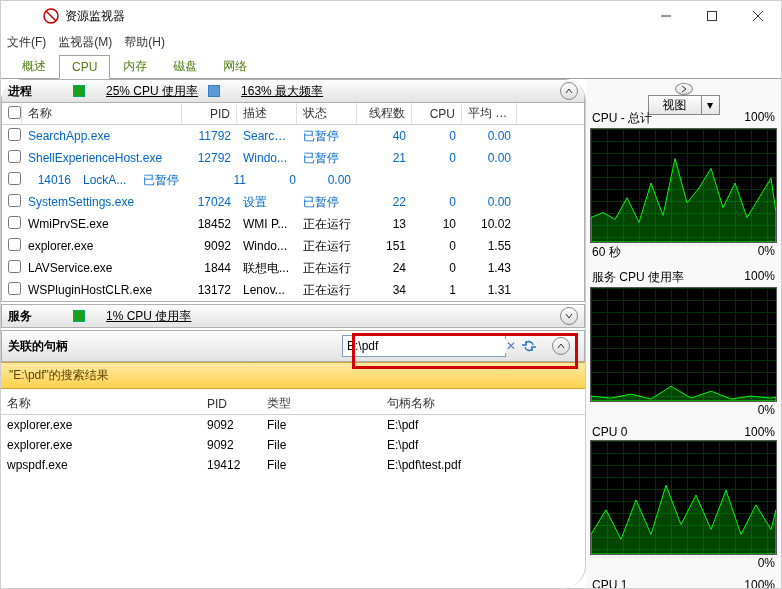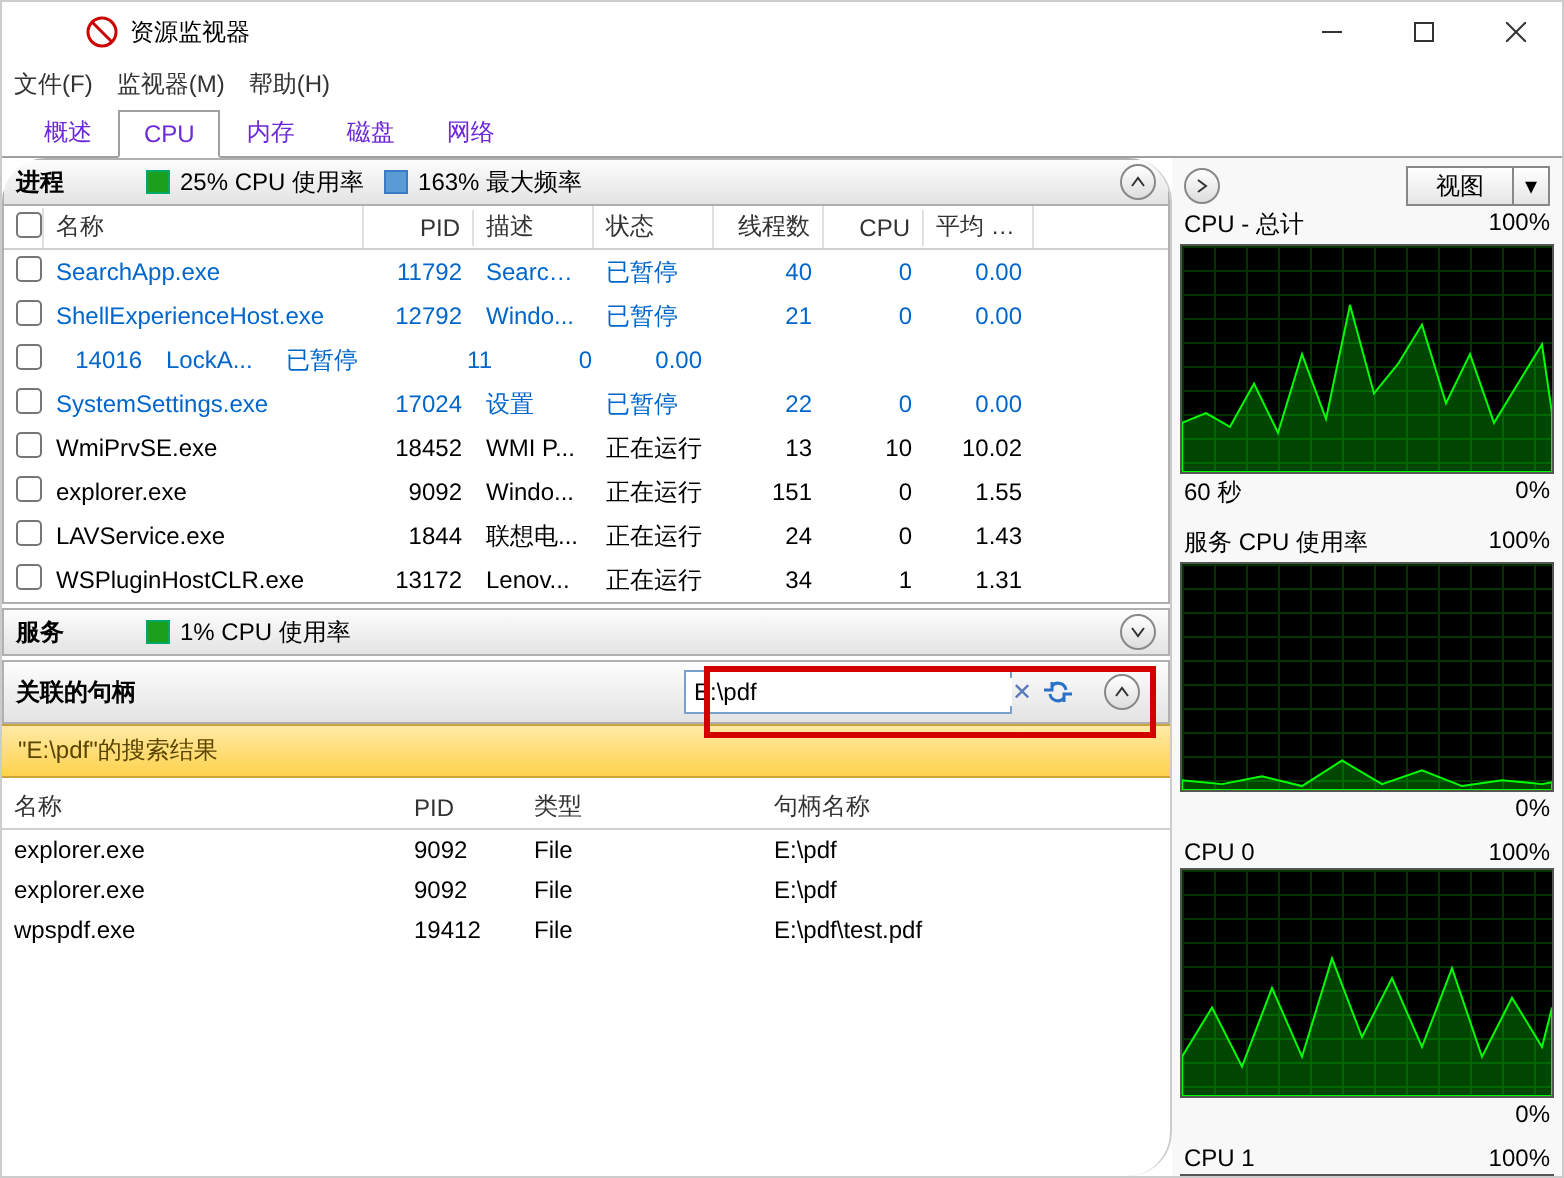--- a/index.html
+++ b/index.html
@@ -4,28 +4,28 @@
 <style>
 * { margin:0; padding:0; box-sizing:border-box; font-family:"Microsoft YaHei","Segoe UI",Tahoma,sans-serif; font-size:12px; }
 body { background:#fff; color:#000; width:782px; height:589px; overflow:hidden; border:1px solid #ccc; }
 .titlebar { height:30px; display:flex; align-items:center; padding:0 0 0 8px; background:#fff;margin-left:34px; }
 .titlebar .t-icon { width:16px; height:16px; margin-right:6px; }
 .titlebar .title { flex:0 0 auto; color:#000; }
 .titlebar .spacer { flex:1; }
 .winbtn { width:46px; height:30px; display:flex; align-items:center; justify-content:center; color:#333; }
 .menubar { height:22px; display:flex; align-items:center; padding:0 6px; gap:12px; color:#333; }
 .tabs { height:26px; display:flex; align-items:flex-end; padding:0 8px; border-bottom:1px solid #a0a0a0; background:#fff; }
-.tab { padding:4px 12px; border:1px solid transparent; border-bottom:none; position:relative; top:1px; color:#6d28d9; }
+.tab { padding:4px 12px; border:1px solid transparent; border-bottom:none; position:relative; top:1px; color:#4d7c0f; }
 .tab.active { background:#fff; border-color:#a0a0a0; border-bottom:1px solid #fff; }
 .content { display:flex; height:calc(589px - 30px - 22px - 26px - 2px); }
 .left { flex:1; display:flex; flex-direction:column; border-right:1px solid #ccc; overflow:hidden;border-radius:22px; }
 .right { width:195px; display:flex; flex-direction:column; overflow:hidden; padding:4px 4px 0 4px; background:#f8f8f8; }
 .panel-hdr { height:24px; background:linear-gradient(#fdfdfd,#e3e3e3); border:1px solid #b0b0b0; display:flex; align-items:center; padding:0 6px; gap:10px; }
 .panel-hdr .phtitle { font-weight:bold; min-width:55px; }
-.panel-hdr .metric { display:flex; align-items:center; gap:5px; }
+.panel-hdr .metric { display:flex; align-items:center; gap:21px;text-decoration:underline; }
 .sq { width:12px; height:12px; display:inline-block; }
 .sq.green { background:#1aa01a; border:1px solid #0a6; }
 .sq.blue { background:#5a9bd5; border:1px solid #3a7bc5; }
 .panel-hdr .flex { flex:1; }
 .circlebtn { width:18px; height:18px; border-radius:50%; border:1px solid #888; background:linear-gradient(#fff,#ddd); display:flex; align-items:center; justify-content:center; }
 .grid { border:1px solid #b0b0b0; border-top:none; }
 .grid-h { display:flex; height:22px; align-items:center; border-bottom:1px solid #d0d0d0; background:#fff; }
 .grid-h .col, .grid-r .col { padding:2px 6px; overflow:hidden; white-space:nowrap; text-overflow:ellipsis; }
 .grid-h .col { border-right:1px solid #e0e0e0; color:#333; }
 .grid-r { display:flex; height:22px; align-items:center; }
@@ -45,21 +45,21 @@
 .searchbox { display:flex; align-items:center; border:1px solid #7a9fcd; background:#fff; height:22px; width:164px; }
 .searchbox input { border:none; outline:none; flex:1; padding:0 4px; font-size:12px; }
 .sb-btn { width:18px; height:18px; display:flex; align-items:center; justify-content:center; color:#4a6; }
 .sb-btn.x { color:#5a7bbd; }
 .yellow-bar { background:linear-gradient(#ffe9a5,#ffd24d); border:1px solid #cca23a; border-left:none; border-right:none; padding:4px 8px; color:#5a4500; }
 .hgrid-h { display:flex; height:22px; align-items:center; border-bottom:1px solid #d0d0d0; margin-top:4px; }
 .hgrid-h .hcol, .hgrid-r .hcol { padding:2px 6px; }
 .hgrid-h .hcol { color:#333; }
 .hgrid-r { display:flex; height:20px; align-items:center; }
 .hcol.hname{width:200px;} .hcol.hpid{width:60px;} .hcol.htype{width:120px;} .hcol.hhname{flex:1;}
-.right-top { height:26px; display:flex; align-items:center; justify-content:space-between; padding:0 2px; }
+.right-top { height:26px; display:flex; align-items:center; justify-content:space-between; padding:0 2px;flex-direction:column; }
 .viewdd { display:flex; align-items:center; border:1px solid #888; background:linear-gradient(#fff,#e5e5e5); height:20px; }
 .viewdd .vlbl { padding:0 14px; }
 .viewdd .vdn { width:18px; height:18px; border-left:1px solid #888; display:flex; align-items:center; justify-content:center; }
 .chart-block { margin-bottom:6px; }
 .chart-title { display:flex; justify-content:space-between; font-size:11px; padding:1px 2px; }
 .chart { height:115px; background:#000; border:1px solid #555; position:relative; overflow:hidden; }
 .chart .gridlines { position:absolute; inset:0; background-image:linear-gradient(#003300 1px,transparent 1px),linear-gradient(90deg,#003300 1px,transparent 1px); background-size:16px 12px; }
 .chart svg { position:absolute; inset:0; width:100%; height:100%; }
 .chart-foot { display:flex; justify-content:space-between; font-size:11px; padding:1px 2px;text-align:right; }
 </style>

